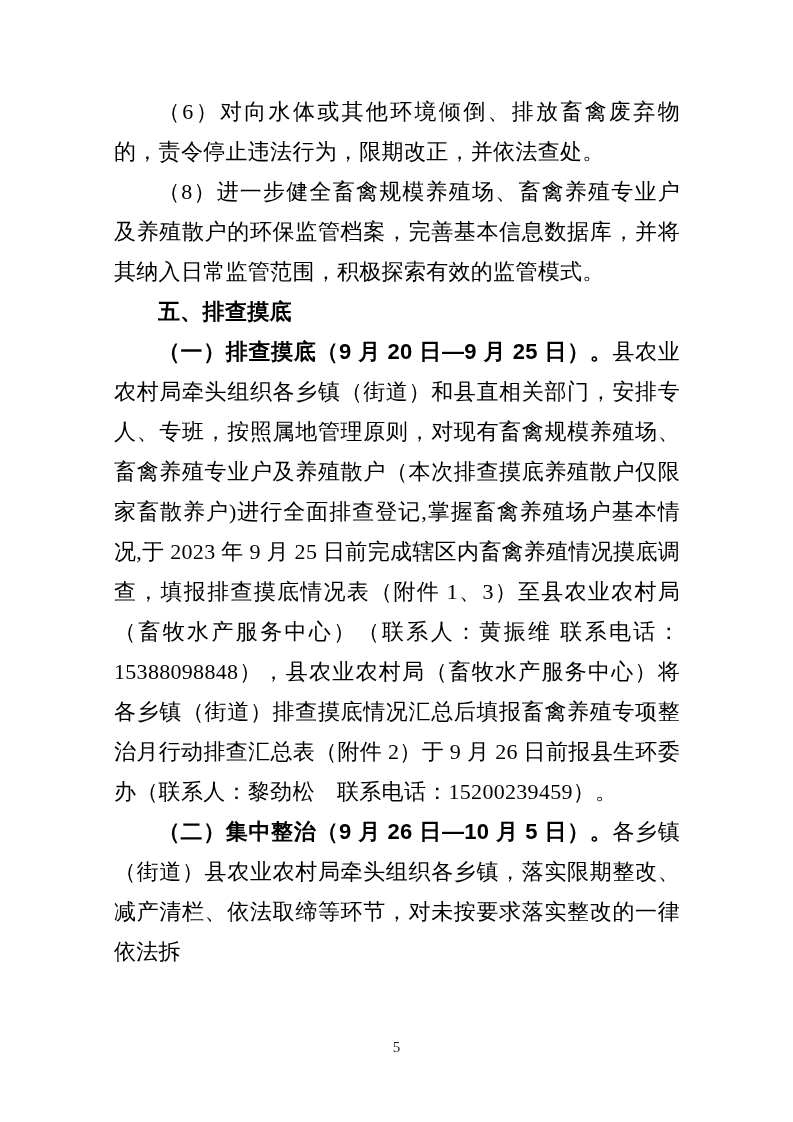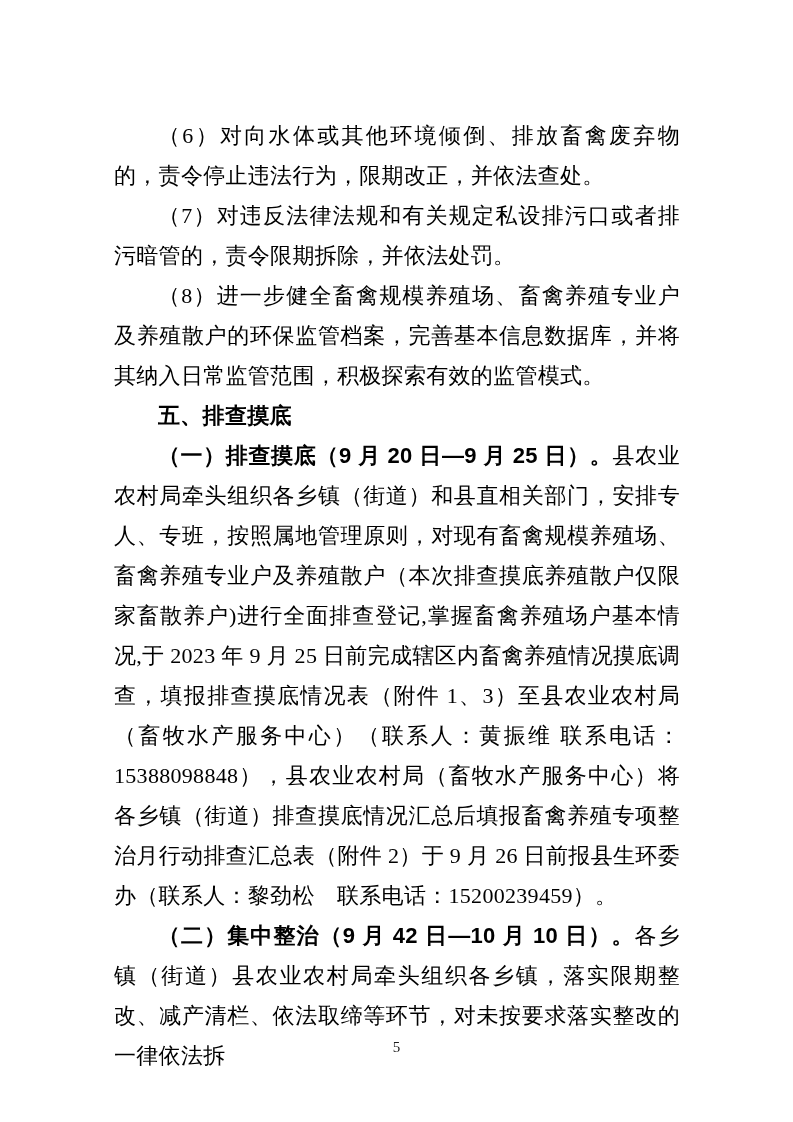--- a/index.html
+++ b/index.html
@@ -12,21 +12,21 @@
     width: 793px;
     height: 1122px;
     background: #ffffff;
     color: #000000;
     font-family: "Liberation Serif", "DejaVu Serif", serif;
     overflow: hidden;
   }
   .content {
     position: absolute;
     left: 114px;
-    top: 116px;
+    top: 92px;
     width: 566px;
   }
   .body-text {
     margin: 0;
     font-size: 22px;
     line-height: 40px;
     text-align: justify;
     text-indent: 2em;
     letter-spacing: 0.3px;
   }
@@ -55,22 +55,21 @@
     font-family: "Liberation Serif", "DejaVu Serif", serif;
     color: #1a1a1a;
   }
 </style>
 </head>
 <body>
 
 <div class="page">
   <div class="content">
     <p class="body-text">（6）对向水体或其他环境倾倒、排放畜禽废弃物的，责令停止违法行为，限期改正，并依法查处。</p>
-    <p class="body-text">（7）对违反法律法规和有关规定私设排污口或者排污暗管的，责令限期拆除，并依法处罚。</p>
     <p class="body-text">（8）进一步健全畜禽规模养殖场、畜禽养殖专业户及养殖散户的环保监管档案，完善基本信息数据库，并将其纳入日常监管范围，积极探索有效的监管模式。</p>
     <h2 class="section-heading">五、排查摸底</h2>
     <p class="body-text"><span class="lead">（一）排查摸底（9 月 20 日—9 月 25 日）。</span><span>县农业农村局牵头组织各乡镇（街道）和县直相关部门，安排专人、专班，按照属地管理原则，对现有畜禽规模养殖场、畜禽养殖专业户及养殖散户（本次排查摸底养殖散户仅限家畜散养户)进行全面排查登记,掌握畜禽养殖场户基本情况,于 2023 年 9 月 25 日前完成辖区内畜禽养殖情况摸底调查，填报排查摸底情况表（附件 1、3）至县农业农村局（畜牧水产服务中心）（联系人：黄振维 联系电话：15388098848），县农业农村局（畜牧水产服务中心）将各乡镇（街道）排查摸底情况汇总后填报畜禽养殖专项整治月行动排查汇总表（附件 2）于 9 月 26 日前报县生环委办（联系人：黎劲松　联系电话：15200239459）。</span></p>
-    <p class="body-text"><span class="lead">（二）集中整治（9 月 42 日—10 月 10 日）。</span><span>各乡镇（街道）县农业农村局牵头组织各乡镇，落实限期整改、减产清栏、依法取缔等环节，对未按要求落实整改的一律依法拆</span></p>
+    <p class="body-text"><span class="lead">（二）集中整治（9 月 26 日—10 月 5 日）。</span><span>各乡镇（街道）县农业农村局牵头组织各乡镇，落实限期整改、减产清栏、依法取缔等环节，对未按要求落实整改的一律依法拆</span></p>
   </div>
   <div class="page-footer">
     <span class="page-number">5</span>
   </div>
 </div>
 
 </body></html>

